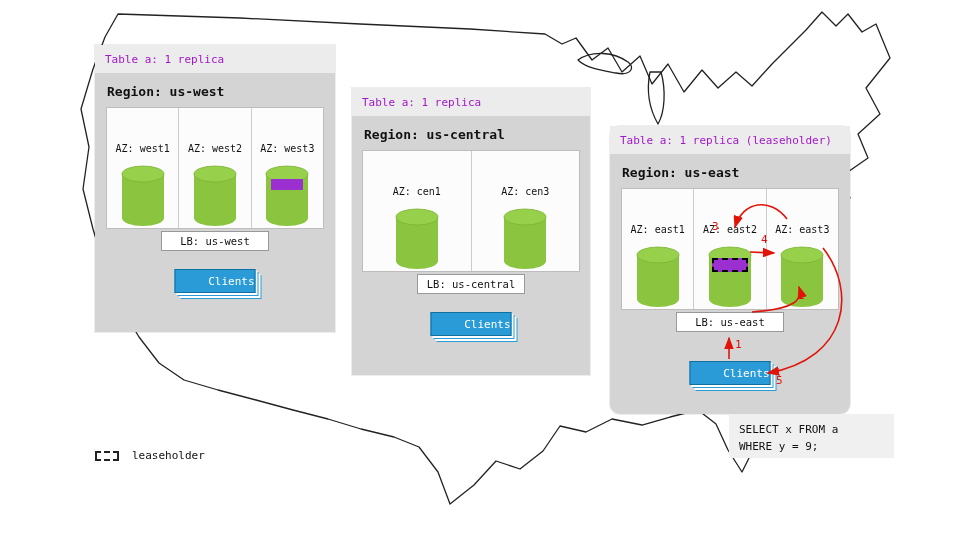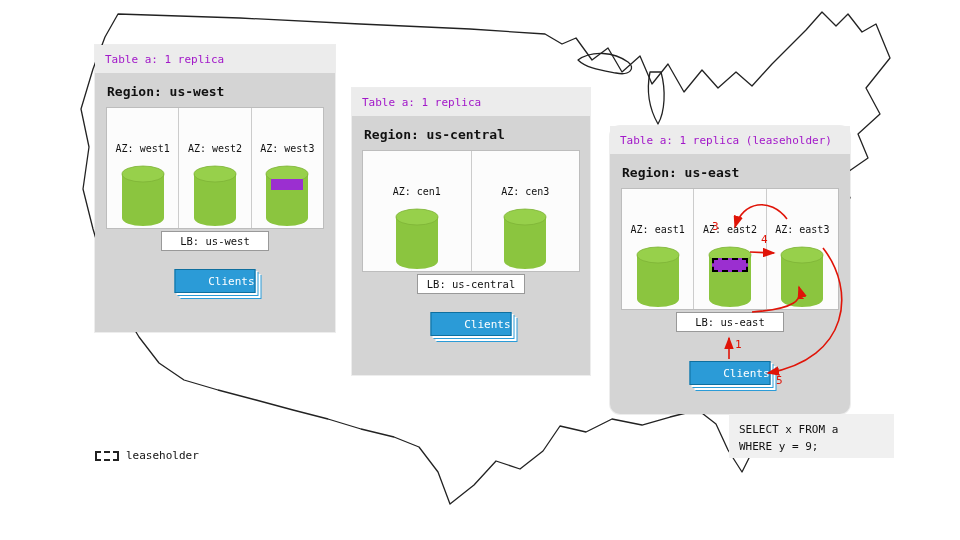--- a/index.html
+++ b/index.html
@@ -38,21 +38,21 @@
   
   .arrows-svg{position:absolute;left:0;top:0;z-index:5;pointer-events:none;}
   .arrow{fill:none;stroke:var(--arrow_red,#e01408);stroke-width:1.6;}
   .ah-fill{fill:var(--arrow_red,#e01408);}
   .arrow-label{position:absolute;z-index:6;font-size:11px;color:var(--arrow_red,#e01408);pointer-events:none;}
   
   .sql-box{position:absolute;left:685px;top:414px;width:165px;height:44px;z-index:2;
            background:#f0f0f0;padding:7px 10px;box-sizing:border-box;font-size:11px;color:#111;line-height:1.55;margin-left:44px;}
   .sql-box div{white-space:nowrap;}
   
-  .legend{position:absolute;left:95px;top:449px;z-index:2;display:flex;align-items:center;gap:7px;}
+  .legend{position:absolute;left:95px;top:449px;z-index:2;display:flex;align-items:center;gap:13px;}
   .legend-swatch{width:24px;height:10px;background:#fff;border:2px dashed #222;box-sizing:border-box;}
   .legend-label{font-size:11px;color:#111;}
 </style>
 </head>
 <body>
 
 <div class="stage">
 
   <svg class="map-svg" width="960" height="540" viewBox="0 0 960 540" aria-hidden="true">
     <path class="map-line" d="

